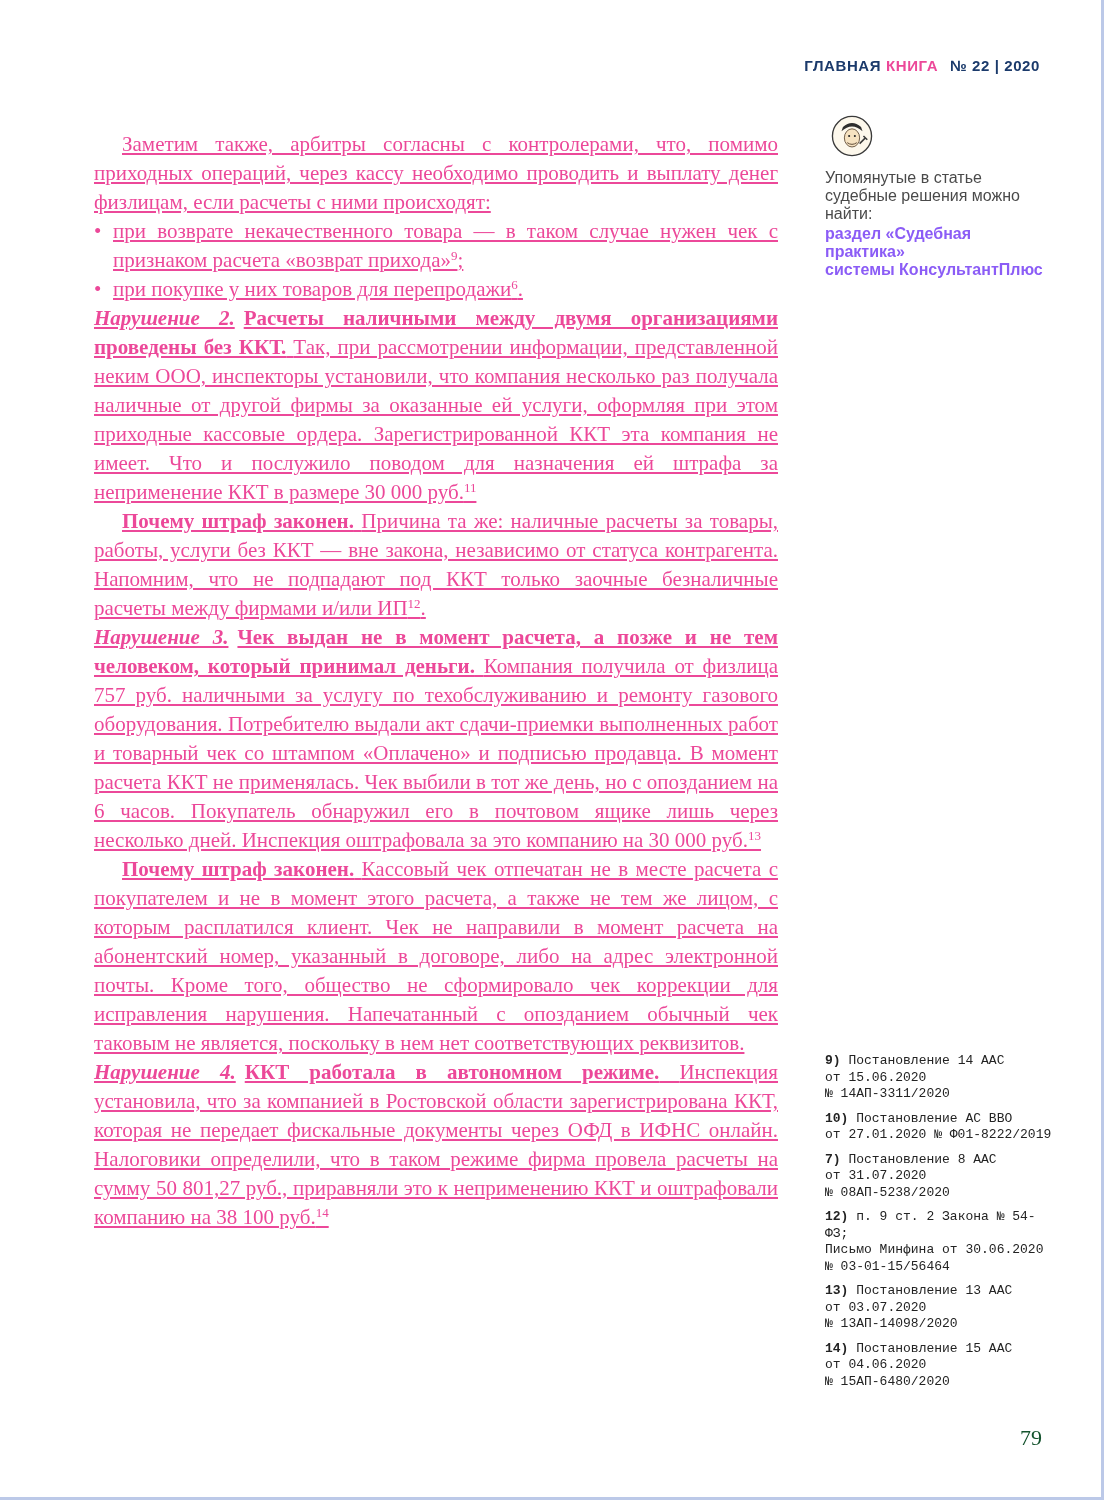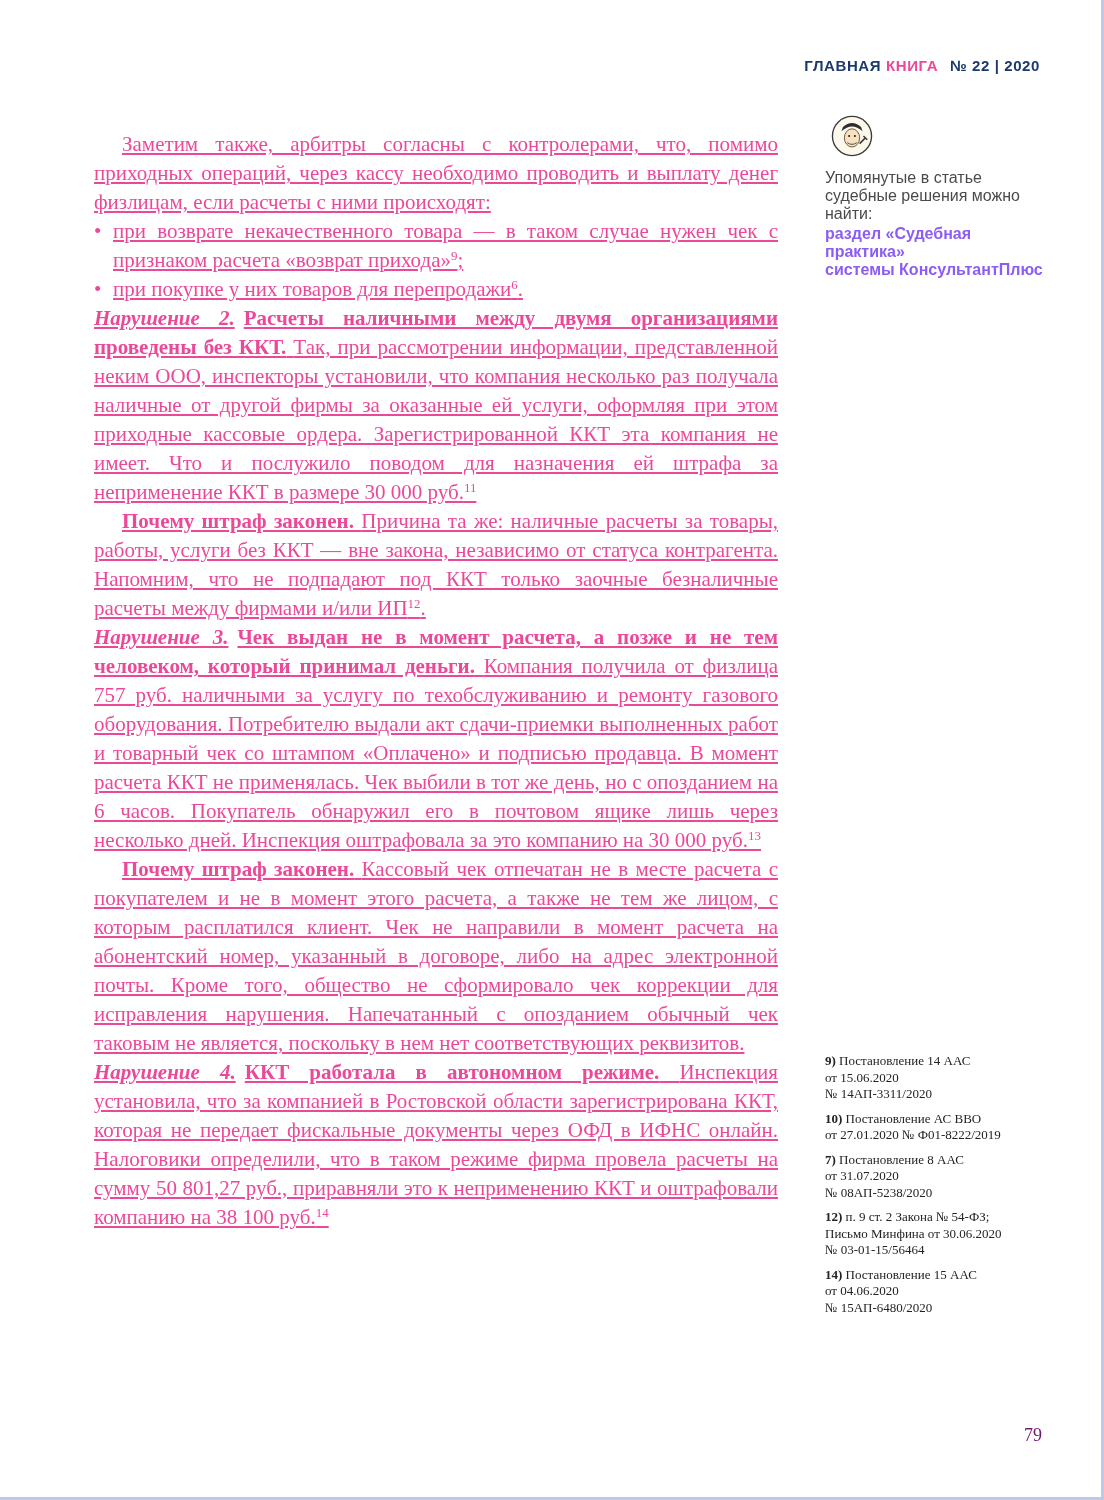--- a/index.html
+++ b/index.html
@@ -46,30 +46,30 @@
     position: absolute; left: 825px; top: 115px; width: 222px;
     font-family: "Liberation Sans", sans-serif;
     font-size: 16px; line-height: 18px; color: #4a4a4a;
   }
   .judge-icon { width: 42px; height: 42px; margin: 0 0 12px 6px; display: block; }
   .note-plain { margin: 0 0 2px 0; }
   .note-link { color: #8b5cf6; font-weight: bold; }
 
   .footnotes {
     position: absolute; left: 825px; top: 1053px; width: 232px;
-    font-family: Liberation Serif, serif;
+    font-family: Liberation Mono, monospace;
     font-size: 13px; line-height: 16.5px; color: #232323;
   }
   .footnote { margin-bottom: 8px; }
   .fn-num { font-weight: bold; }
 
   .page-number {
     position: absolute; top: 1425px; right: 62px;
     font-family: "Liberation Serif", serif;
-    font-size: 18px; color: #701a75;
+    font-size: 22px; color: #14532d;
   }
 </style>
 </head>
 <body>
 
 <div class="page">
   <div class="edge-right"></div>
   <div class="edge-bottom"></div>
 
   <header class="header">
@@ -130,20 +130,25 @@
       <div class="fn-line"><span class="fn-num">7)</span> <span>Постановление 8 ААС</span></div>
       <div class="fn-line">от 31.07.2020</div>
       <div class="fn-line">№ 08АП-5238/2020</div>
     </div>
     <div class="footnote">
       <div class="fn-line"><span class="fn-num">12)</span> <span>п. 9 ст. 2 Закона № 54-ФЗ;</span></div>
       <div class="fn-line">Письмо Минфина от 30.06.2020</div>
       <div class="fn-line">№ 03-01-15/56464</div>
     </div>
     <div class="footnote">
+      <div class="fn-line"><span class="fn-num">13)</span> <span>Постановление 13 ААС</span></div>
+      <div class="fn-line">от 03.07.2020</div>
+      <div class="fn-line">№ 13АП-14098/2020</div>
+    </div>
+    <div class="footnote">
       <div class="fn-line"><span class="fn-num">14)</span> <span>Постановление 15 ААС</span></div>
       <div class="fn-line">от 04.06.2020</div>
       <div class="fn-line">№ 15АП-6480/2020</div>
     </div>
   </aside>
 
   <div class="page-number">79</div>
 </div>
 
 </body></html>

